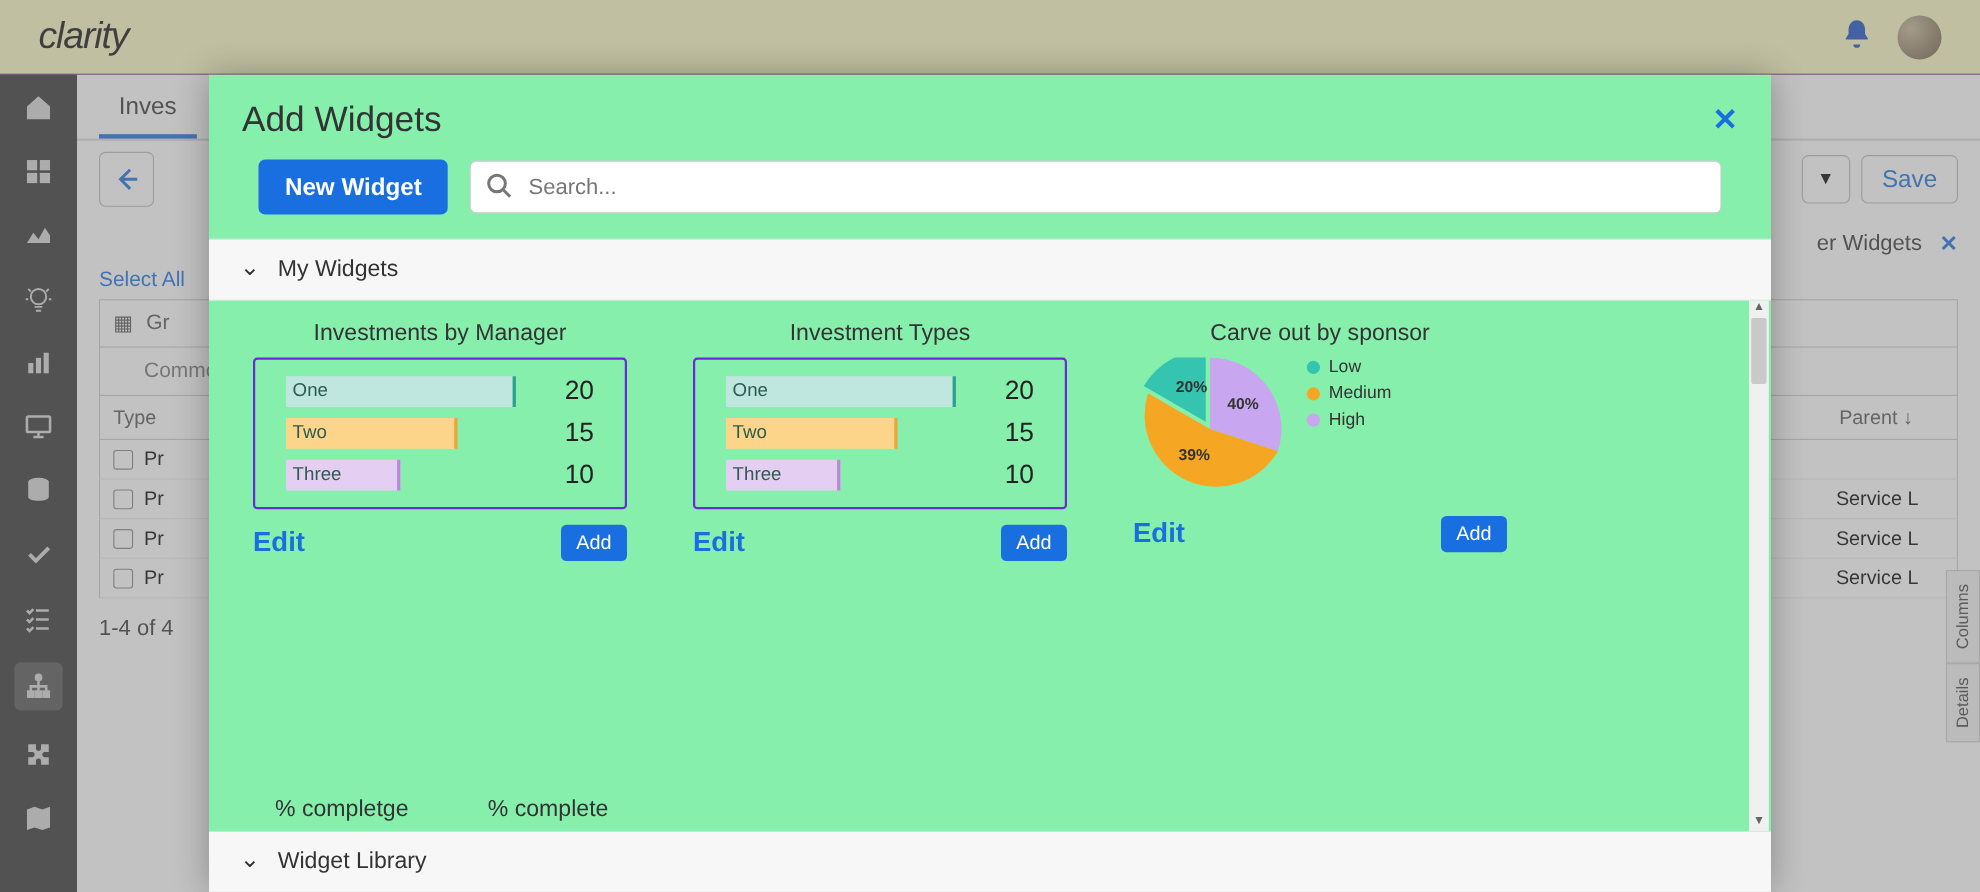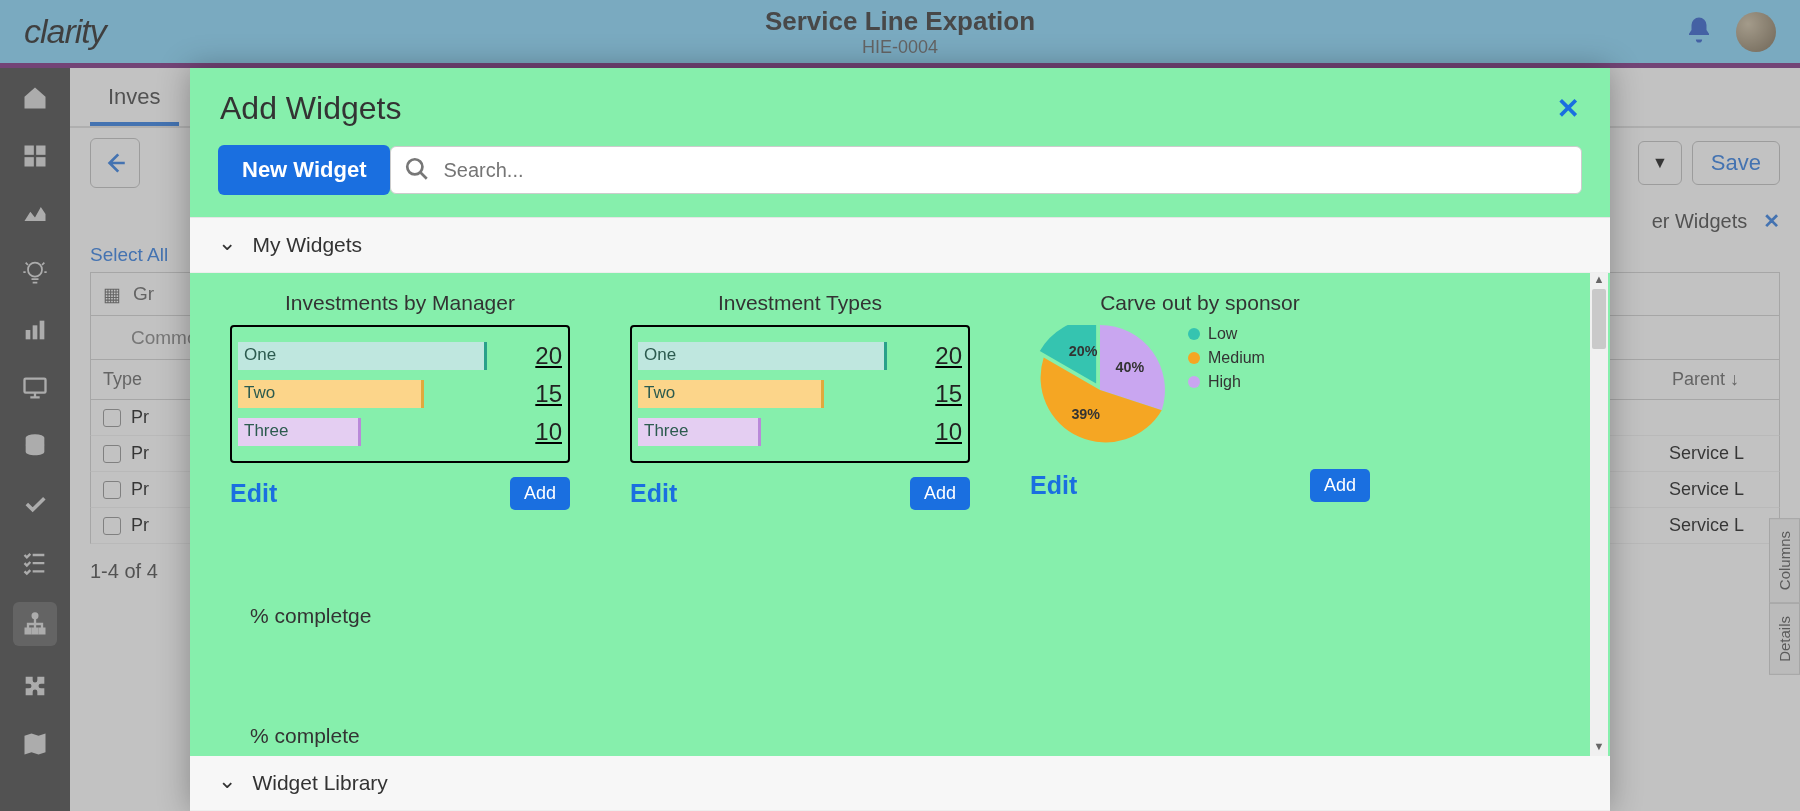--- a/index.html
+++ b/index.html
@@ -1,19 +1,19 @@
 <!DOCTYPE html>
 <html><head>
 <meta charset="utf-8">
 <style>
   * { box-sizing: border-box; margin: 0; padding: 0; font-family: -apple-system, BlinkMacSystemFont, "Segoe UI", Arial, sans-serif; }
   body { background: #f0f0f0; width: 1800px; height: 811px; overflow: hidden; position: relative; }
 
   
-  .app-header { height: 68px; background: #7dd3fc; display: flex; align-items: center; padding: 0 24px; border-bottom: 5px solid #701a75; position: relative;}
+  .app-header { height: 68px; background: #fef9c3; display: flex; align-items: center; padding: 0 35px; border-bottom: 1px solid #701a75; position: relative;}
   .brand { font-size: 34px; font-weight: 400; font-style: italic; letter-spacing: -1px; color: #111;}
   .page-title-wrap { position: absolute; left:0; right:0; text-align:center; pointer-events:none;}
   .page-title { font-size: 26px; font-weight: 700; color: #222;}
   .page-subtitle { font-size: 18px; color: #555;}
   .header-right { margin-left:auto; display:flex; align-items:center; gap:22px;}
   .bell-icon svg { width: 30px; height: 30px; fill:#1a4fc9;}
   .avatar { width:40px; height:40px; border-radius:50%; background: radial-gradient(circle at 30% 30%, #c8b89a, #6b5a3f);}
 
   
   .left-rail { position:absolute; top:68px; left:0; width:70px; bottom:0; background:#333; display:flex; flex-direction:column; align-items:center; padding-top:12px; gap:22px;}
@@ -43,59 +43,55 @@
   .side-tab { writing-mode: vertical-rl; transform: rotate(180deg); background:#f2f2f2; border:1px solid #ccc; padding:12px 6px; font-size:15px; color:#444;}
 
   
   .overlay { position:absolute; inset:0; background:rgba(120,120,120,0.45);}
 
   
   .modal { position:absolute; top:68px; left:190px; right:190px; bottom:0; background:#86efac; box-shadow:0 0 30px rgba(0,0,0,0.3); display:flex; flex-direction:column; overflow:hidden;}
   .modal-hdr { padding:22px 30px 4px; display:flex; align-items:center;}
   .modal-title { font-size:32px; font-weight:500; color:#333;}
   .modal-close { margin-left:auto; color:#1a6fe0; font-size:28px; font-weight:700; cursor:pointer;}
-  .modal-actions { padding:14px 28px 22px; display:flex; align-items:center; border-bottom:1px solid #e5e5e5;}
+  .modal-actions { padding:14px 45px 22px; display:flex; gap:20px; align-items:center; border-bottom:1px solid #e5e5e5;}
   .new-widget-btn { background:#1a6fe0; color:#fff; font-size:22px; font-weight:600; padding:12px 24px; border-radius:6px; border:none;}
   .search-wrap { flex:1; position:relative;border-radius:21px;}
   .search-input { width:100%; height:48px; border:1px solid #ccc; border-radius:6px; padding-left:52px; font-size:20px;}
   .search-icon { position:absolute; left:14px; top:10px; color:#777; font-size:24px;}
   .section-hdr { display:flex; align-items:center; gap:16px; padding:14px 28px; background:#f7f7f7; font-size:21px; color:#333; border-bottom:1px solid #eee;}
   .chev { font-size:22px; transform: translateY(-2px);}
   .widgets-scroll { position:relative; flex:1; overflow:hidden;}
   .widgets-inner { padding:18px 40px; display:flex; gap:60px;}
   .widget-card { width:340px;}
   .widget-title { text-align:center; font-size:21px; color:#333; margin-bottom:10px;}
-  .bar-card { border:2px solid #000000; border-radius:4px; padding:10px 6px;text-decoration:underline;}
+  .bar-card { border:2px solid #6d28d9; border-radius:4px; padding:10px 28px;}
   .bar-row { display:flex; align-items:center; height:38px;}
   .bar-track { flex:1; position:relative; height:28px;}
   .bar-fill { position:absolute; left:0; top:0; bottom:0;}
   .bar-label { position:absolute; left:6px; top:3px; font-size:17px; color:#2c5b4f;}
   .bar-val { width:50px; text-align:right; font-size:24px; font-weight:500; color:#222;}
   .card-actions { display:flex; justify-content:space-between; align-items:center; margin-top:14px;}
   .edit-link { color:#1a6fe0; font-size:25px;font-weight:bold;}
   .add-btn { background:#1a6fe0; color:#fff; border:none; border-radius:5px; padding:6px 14px; font-size:18px;}
   .pie-wrap { display:flex; align-items:flex-start; gap:18px; height:130px;}
   .pie { width:140px; height:130px; position:relative;}
   .legend { font-size:16px; color:#333;}
   .legend-item { display:flex; align-items:center; gap:8px; margin-bottom:6px;}
   .legend-dot { width:12px; height:12px; border-radius:50%;}
-  .bottom-row-titles { position:absolute; bottom:8px; left:60px; display:flex; gap:96px; font-size:21px; color:#333;flex-direction:column;}
+  .bottom-row-titles { position:absolute; bottom:8px; left:60px; display:flex; gap:72px; font-size:21px; color:#333;}
   .scroll-track { position:absolute; right:2px; top:0; bottom:0; width:18px; background:#f0f0f0;}
   .scroll-thumb { position:absolute; left:2px; right:2px; background:#c9c9c9; border-radius:2px;}
   .scroll-arrow { position:absolute; left:0; right:0; height:16px; text-align:center; font-size:11px; color:#666;}
 </style>
 </head>
 <body>
 
 <div class="app-header">
   <div class="brand">clarity</div>
-  <div class="page-title-wrap">
-    <div class="page-title">Service Line Expation</div>
-    <div class="page-subtitle">HIE-0004</div>
-  </div>
   <div class="header-right">
     <span class="bell-icon">
       <svg viewBox="0 0 24 24">
           <path d="M12 2a6 6 0 0 0-6 6v4l-2 3v1h16v-1l-2-3V8a6 6 0 0 0-6-6zm0 20a2.5 2.5 0 0 0 2.5-2.5h-5A2.5 2.5 0 0 0 12 22z"></path>
         </svg>
     </span>
     <div class="avatar"></div>
   </div>
 </div>
 

